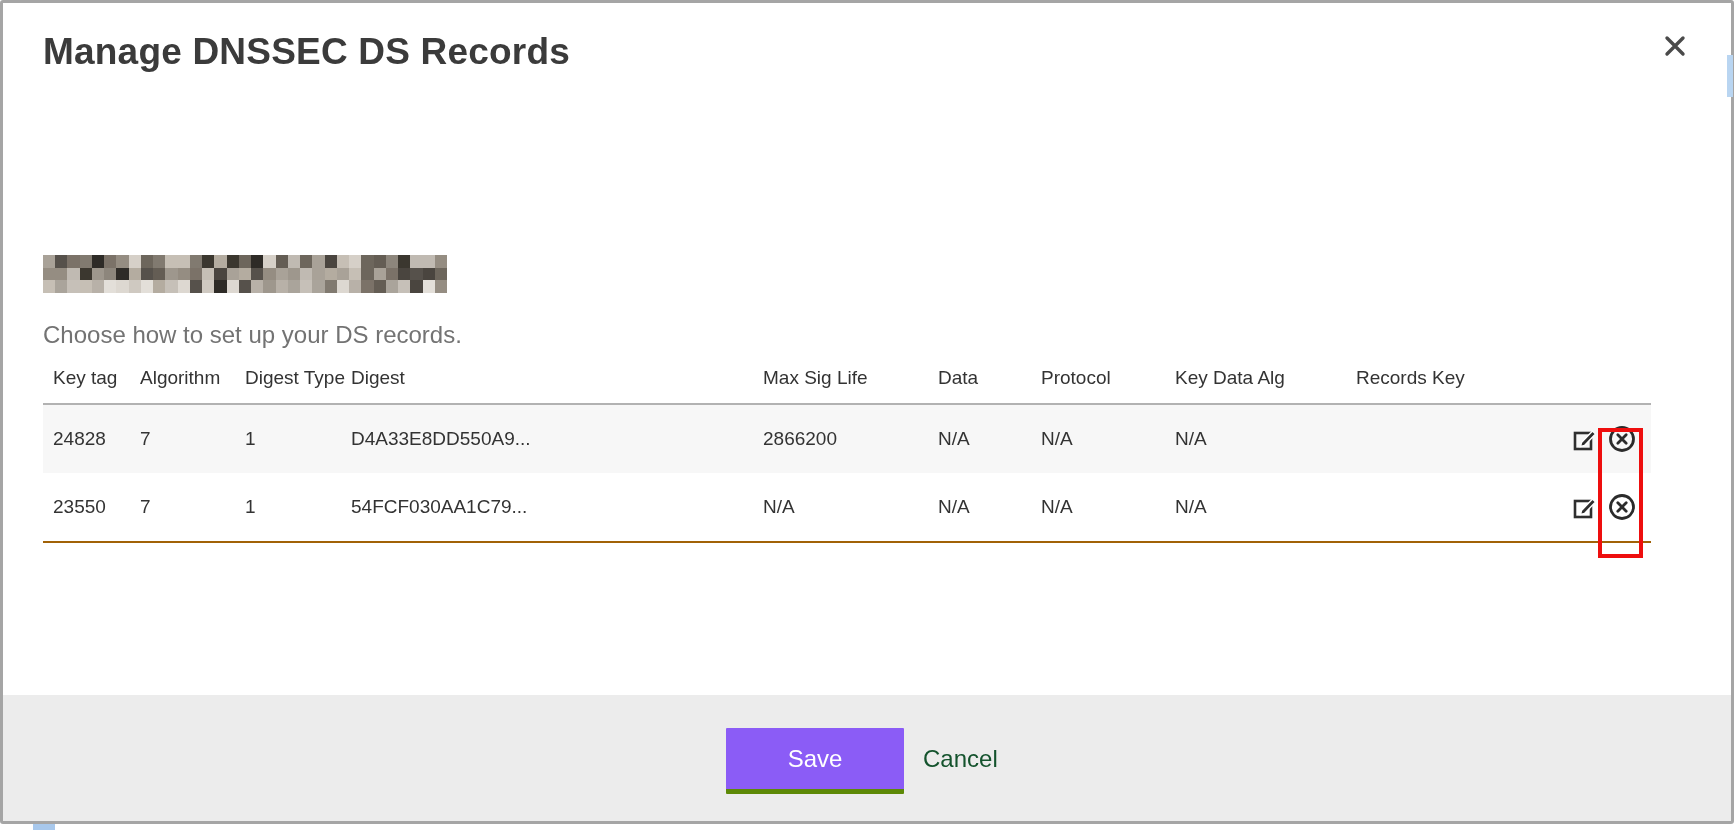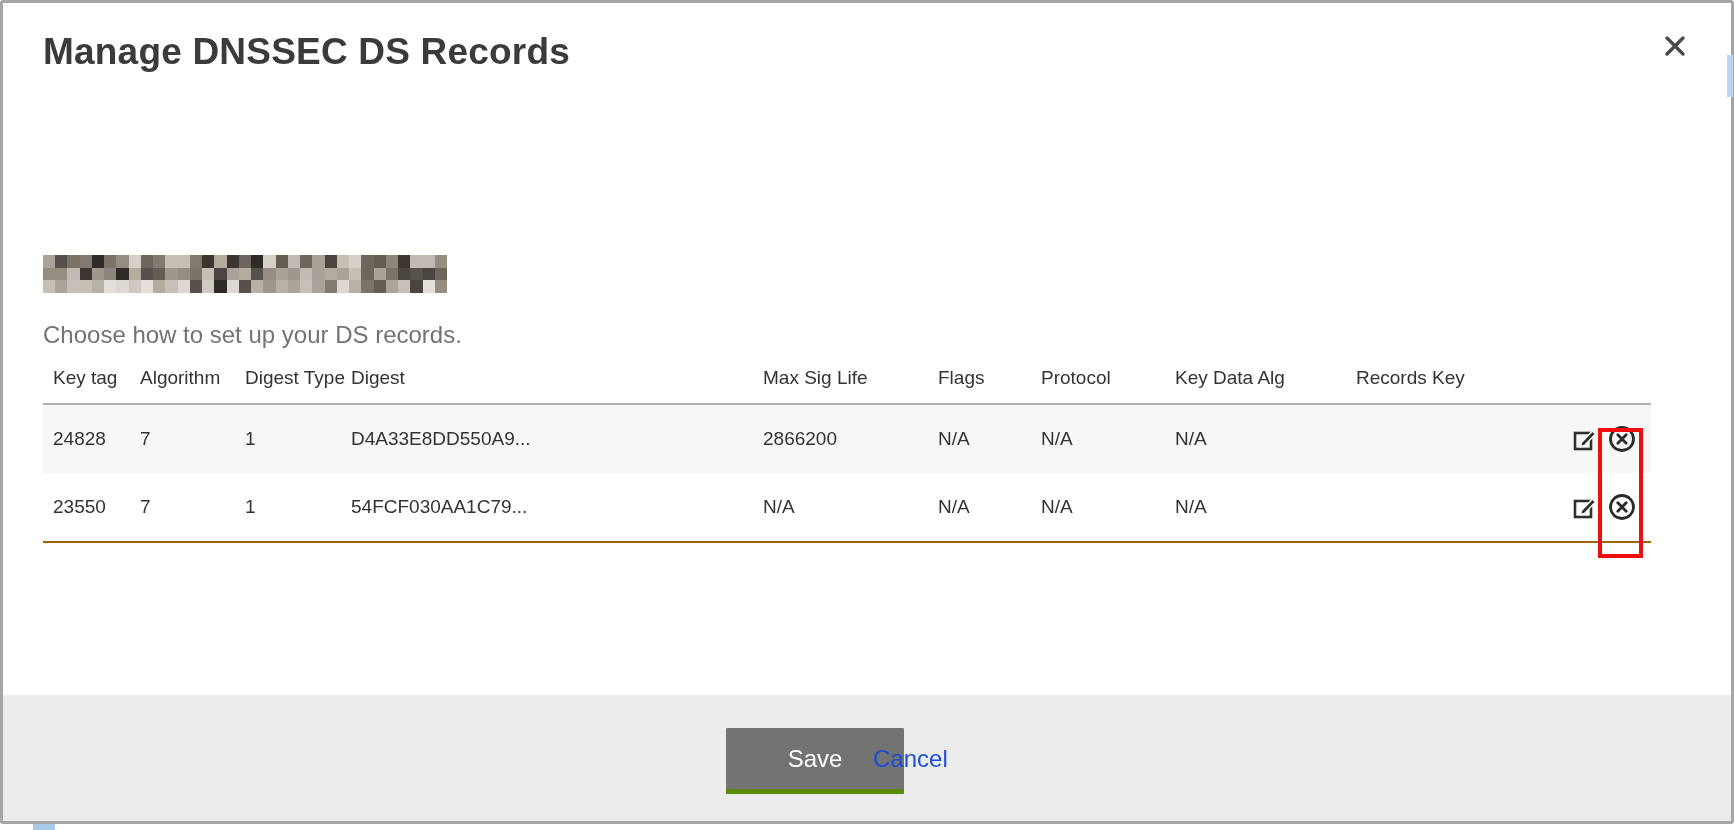--- a/index.html
+++ b/index.html
@@ -65,27 +65,27 @@
     box-sizing:border-box;background:#fff;border:3px solid #74a30a;
     color:#689b07;font-size:21px;font-family:inherit;cursor:pointer;
   }
 
   .footer{
     position:absolute;left:0;right:0;top:692px;bottom:0;
     background:#ececec;
   }
   .save-btn{
     position:absolute;left:723px;top:33px;width:178px;height:66px;
-    box-sizing:border-box;background:#737373;border:none;
+    box-sizing:border-box;background:#8b5cf6;border:none;
     border-bottom:5px solid #5d8906;border-radius:1px;
     color:#fff;font-size:24px;font-family:inherit;cursor:pointer;
   }
   .cancel-link{
-    position:absolute;left:870px;top:33px;height:62px;line-height:62px;
-    color:#1d4ed8;font-size:24px;text-decoration:none;cursor:pointer;
+    position:absolute;left:920px;top:33px;height:62px;line-height:62px;
+    color:#14532d;font-size:24px;text-decoration:none;cursor:pointer;
   }
 </style>
 </head>
 <body>
 
 <div class="modal">
 
   <h1 class="title">Manage DNSSEC DS Records</h1>
 
   <button class="close-btn">
@@ -211,21 +211,21 @@
         <col style="width:195px">
       <col style="width:100px">
     </colgroup>
     <thead>
       <tr>
         <th>Key tag</th>
         <th>Algorithm</th>
         <th>Digest Type</th>
         <th>Digest</th>
         <th>Max Sig Life</th>
-        <th>Flags</th>
+        <th>Data</th>
         <th>Protocol</th>
         <th>Key Data Alg</th>
         <th>Records Key</th>
         <th></th>
       </tr>
     </thead>
     <tbody>
       <tr>
         <td>24828</td>
         <td>7</td>

